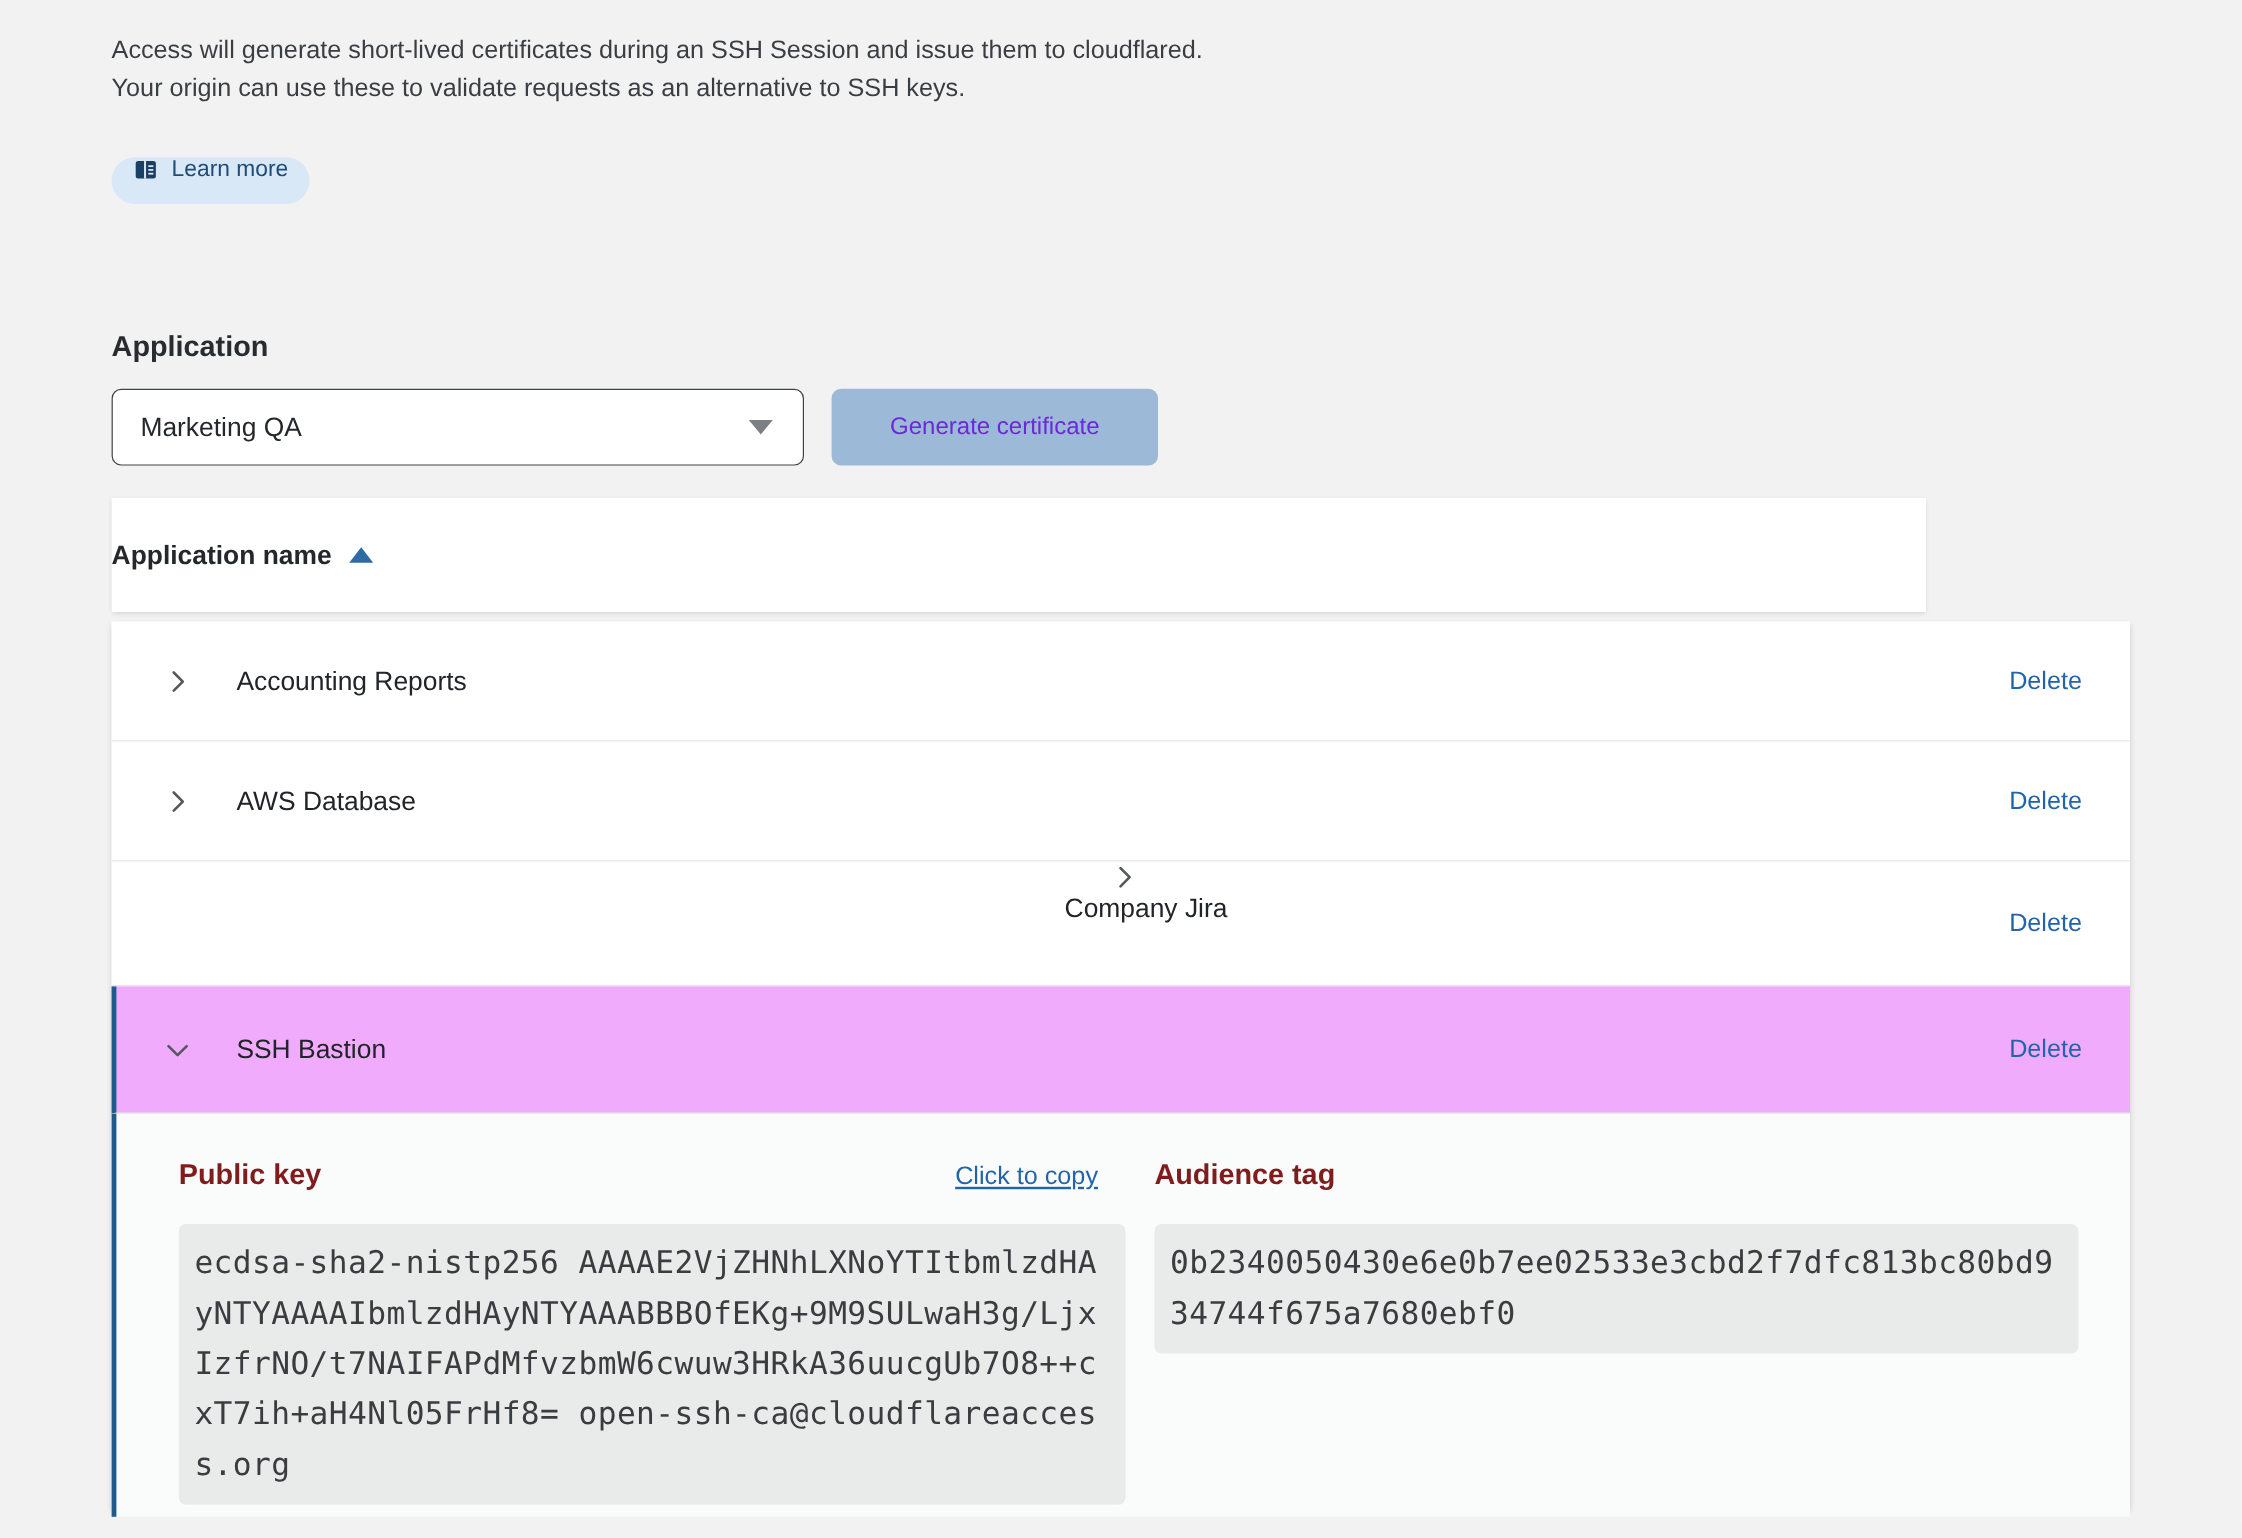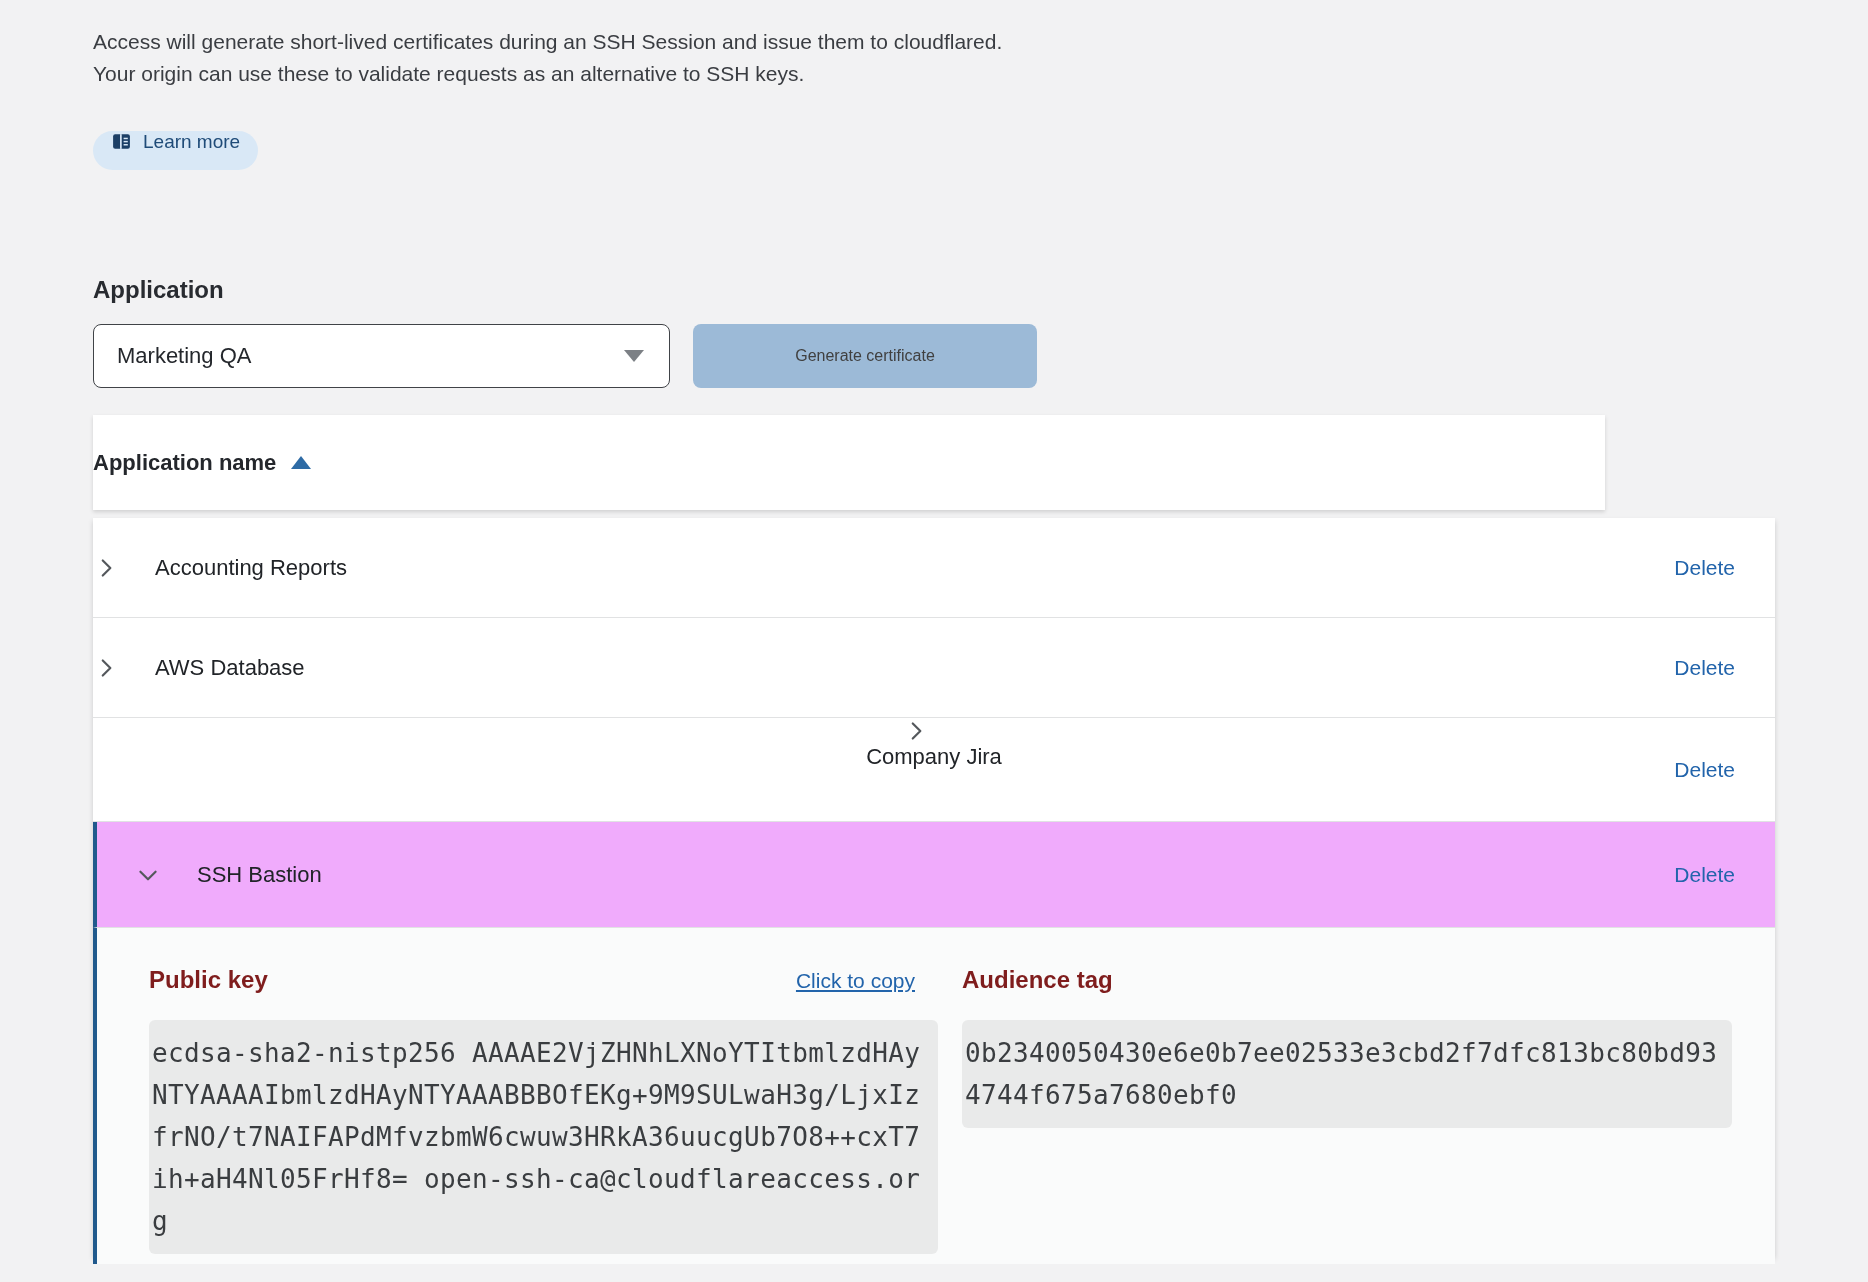--- a/index.html
+++ b/index.html
@@ -33,23 +33,23 @@
     display:flex; align-items:center; justify-content:space-between;
     padding:0 25px 0 23px; font-size:22px; color:#24272c; cursor:pointer;
   }
   .caret-down {
     width:0; height:0;
     border-left:10px solid transparent; border-right:10px solid transparent;
     border-top:12px solid #7c8085;
   }
 
   .generate {
-    position:absolute; left:693px; top:324px; width:344px; height:64px;
-    background:#9cbad7; color:#404040; border:none; border-radius:8px;
-    font-family:"Liberation Sans", sans-serif; font-size:16px; cursor:default;
+    position:absolute; left:693px; top:324px; width:272px; height:64px;
+    background:#9cbad7; color:#6d28d9; border:none; border-radius:8px;
+    font-family:"Liberation Sans", sans-serif; font-size:20px; cursor:default;
   }
 
   .thead {
     position:absolute; left:93px; top:415px; width:1512px; height:95px;
     background:#ffffff; box-shadow:0 2px 4px rgba(0,0,0,.14);
     display:flex; align-items:center; gap:15px; 
   }
   .th-label { font-size:22px; font-weight:700; color:#24272c; cursor:pointer; }
   .sort-up {
     width:0; height:0;
@@ -58,21 +58,21 @@
   }
 
   .tbody {
     position:absolute; left:93px; top:518px; width:1682px; height:738px;
     background:#ffffff; box-shadow:0 3px 5px rgba(0,0,0,.16);
   }
 
   .row {
     position:relative; height:100px; background:#fff;
     border-bottom:1px solid #e1e2e3;
-    display:flex; align-items:center; 
+    display:flex; align-items:center; padding-left:42px;
   }
   .row .chev { width:26px; height:26px; margin-right:36px; flex:0 0 auto; cursor:pointer; }
   .row-name { font-size:22px; color:#212428; }
   .delete {
     position:absolute; right:40px; top:50%; transform:translateY(-50%);
     color:#2264ab; font-size:21px; text-decoration:none; cursor:pointer;
   }
 
   .row.ssh {
     height:106px; background:#f0abfc;
@@ -87,21 +87,21 @@
   .col-right { position:absolute; left:865px; top:38px; width:770px; }
   .col-head {
     display:flex; justify-content:space-between; align-items:baseline;
     padding-right:23px; height:28px;
   }
   .section-label { font-size:24px; font-weight:700; color:#7f1d1d; }
   .copy-link { font-size:21px; color:#2264ab; text-decoration:underline; cursor:pointer; }
 
   .codebox {
     margin-top:26px; background:#e9eaea; border-radius:6px;
-    padding:12px 3px;
+    padding:12px 13px;
     font-family:"DejaVu Sans Mono", monospace;
     font-size:26px; line-height:42px; letter-spacing:0.35px; color:#3a3d40;
     white-space:pre-wrap; word-break:break-all;
   }
 </style>
 </head>
 <body>
 
 <div class="page">
 

